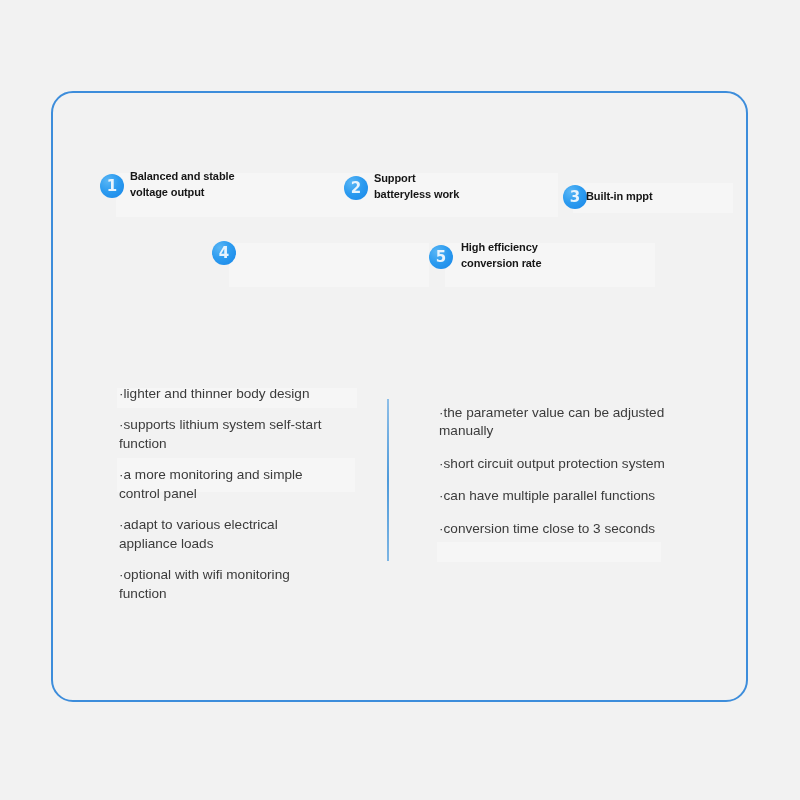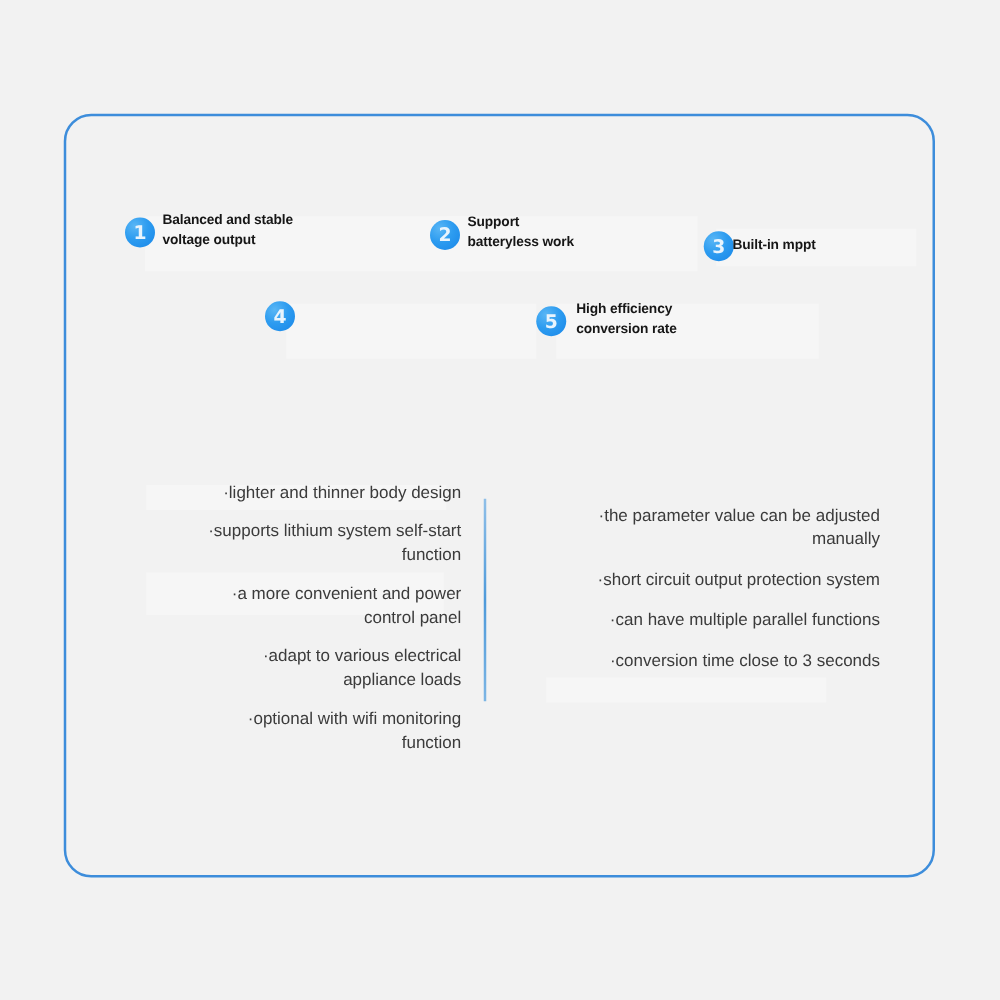--- a/index.html
+++ b/index.html
@@ -122,21 +122,20 @@
     height: 162px;
     background: linear-gradient(to bottom, #8fbfe8 0%, #4e9ada 50%, #7cb5e4 100%);
   }
 
   .bullet {
     font-size: 13.6px;
     color: #3b3b3b;
     line-height: 1.36;
     font-family: "Liberation Sans", sans-serif;
     white-space: pre-line;
-    text-align: right;
   }
   #col-left  .bullet { margin-bottom: 13px; }
   #col-right .bullet { margin-bottom: 14px; }
 
   
   .patch {
     position: absolute;
     background: #f6f6f6;
     pointer-events: none;
   }
@@ -187,21 +186,21 @@
       </div>
 
     </div>
 
     <div class="columns">
 
       <div class="col" id="col-left">
         <div class="bullet">·lighter and thinner body design</div>
         <div class="bullet">·supports lithium system self-start
 function</div>
-        <div class="bullet">·a more convenient and power
+        <div class="bullet">·a more monitoring and simple
 control panel</div>
         <div class="bullet">·adapt to various electrical
 appliance loads</div>
         <div class="bullet">·optional with wifi monitoring
 function</div>
       </div>
 
       <div class="divider"></div>
 
       <div class="col" id="col-right">

